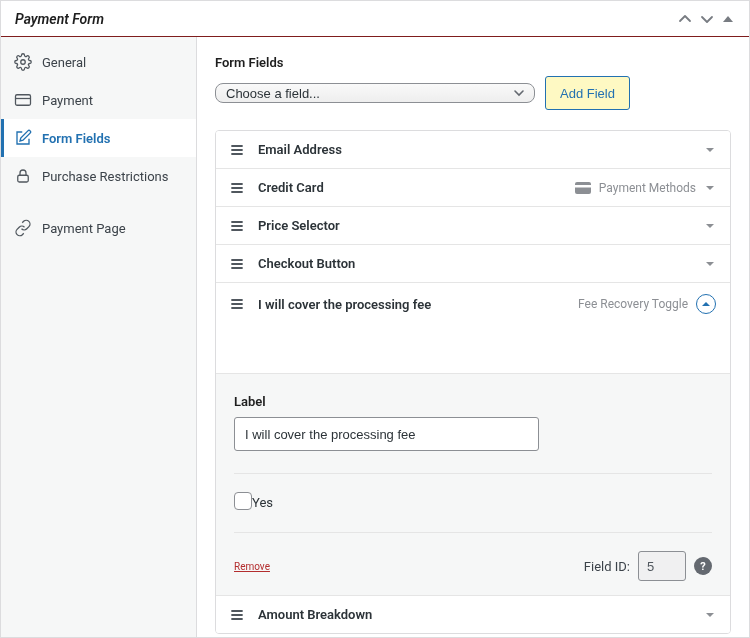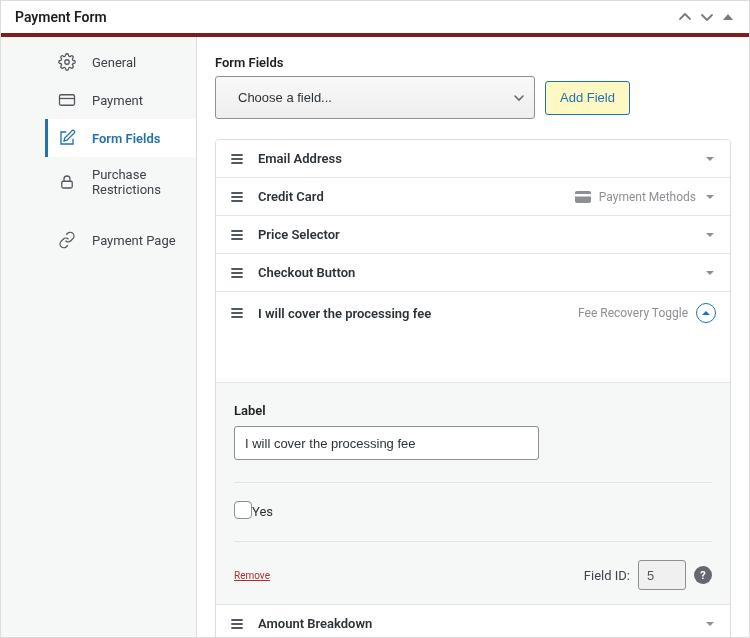--- a/index.html
+++ b/index.html
@@ -16,23 +16,24 @@
     background: #fff;
     border: 1px solid #dcdcde;
     display: flex;
     flex-direction: column;
   }
   .panel-header {
     display: flex;
     align-items: center;
     justify-content: space-between;
     padding: 8px 14px;
-    border-bottom: 4px solid #7f1d1d;
+    border-bottom: 1px solid #7f1d1d;
     background: #fff;
     height: 36px;
+    font-style: italic;
   }
   .panel-title {
     font-weight: 600;
     font-size: 14px;
     color: #1e1e1e;
   }
   .panel-controls { display: flex; align-items: center; gap: 6px; color: #787c82; }
   .panel-controls span { cursor: pointer; display:inline-flex; }
   .body {
     display: flex;
@@ -41,27 +42,26 @@
   }
   .sidebar {
     width: 196px;
     border-right: 1px solid #dcdcde;
     background: #f6f7f7;
     padding-top: 6px;
   }
   .sidebar .nav-item {
     display: flex;
     align-items: center;
-    gap: 16px;
+    gap: 10px;
     padding: 10px 14px 10px 10px;
     color: #3c434a;
     font-size: 13px;
     cursor: pointer;
     border-left: 3px solid transparent;
-    margin-left: 44px;
   }
   .sidebar .nav-item.active {
     color: #2271b1;
     background: #fff;
     border-left: 3px solid #2271b1;
     font-weight: 600;
   }
   .sidebar .nav-item .icon {
     width: 18px; height: 18px; display: inline-flex; align-items:center; justify-content:center;
     color: inherit;
@@ -83,25 +83,25 @@
     align-items: center;
     gap: 10px;
     margin-bottom: 20px;
   }
   .select-wrap {
     position: relative;
     flex: 0 0 320px;
   }
   .select-wrap select {
     width: 100%;
-    height: 43px;
+    height: 20px;
     border: 1px solid #8c8f94;
-    border-radius: 3px;
+    border-radius: 8px;
     background: linear-gradient(#f9f9f9, #eeeeee);
-    padding: 0 30px 0 22px;
+    padding: 0 30px 0 10px;
     font-size: 13px;
     color: #2c3338;
     appearance: none;
   }
   .select-wrap .caret {
     position: absolute; right: 10px; top: 50%; transform: translateY(-50%);
     pointer-events: none; color: #646970;
   }
   .btn {
     height: 34px;

